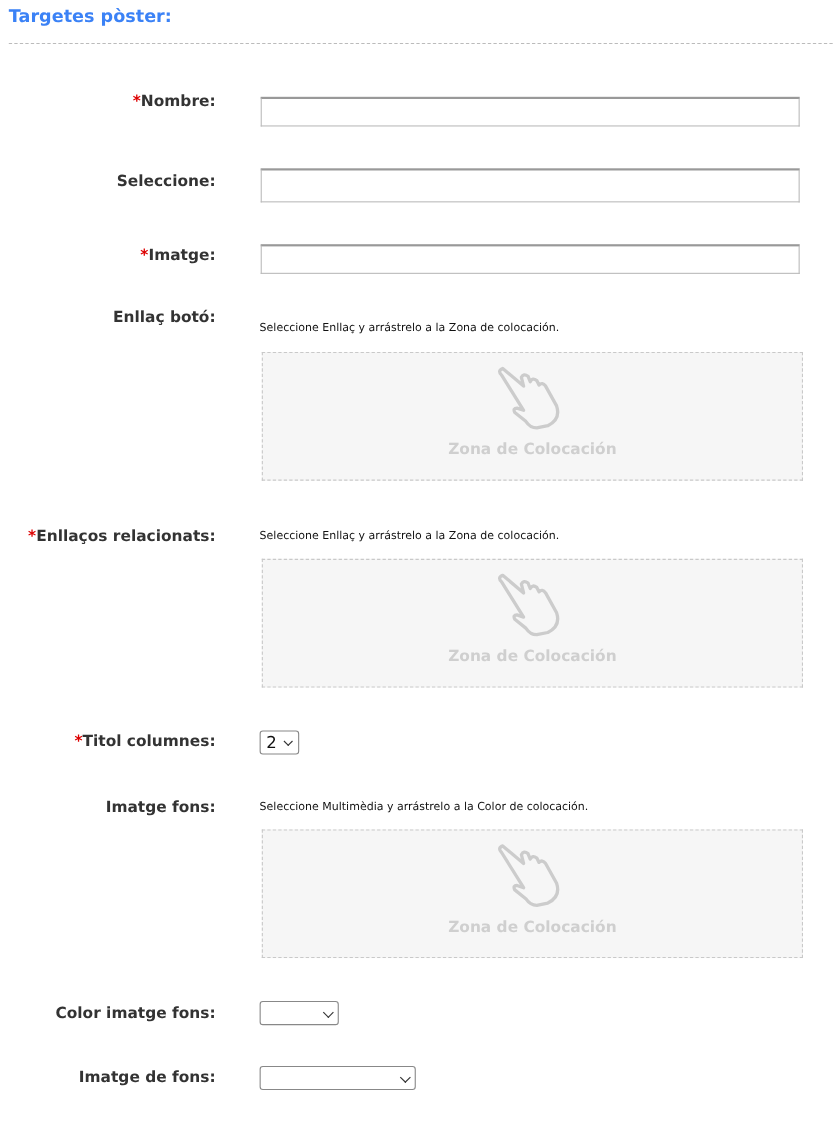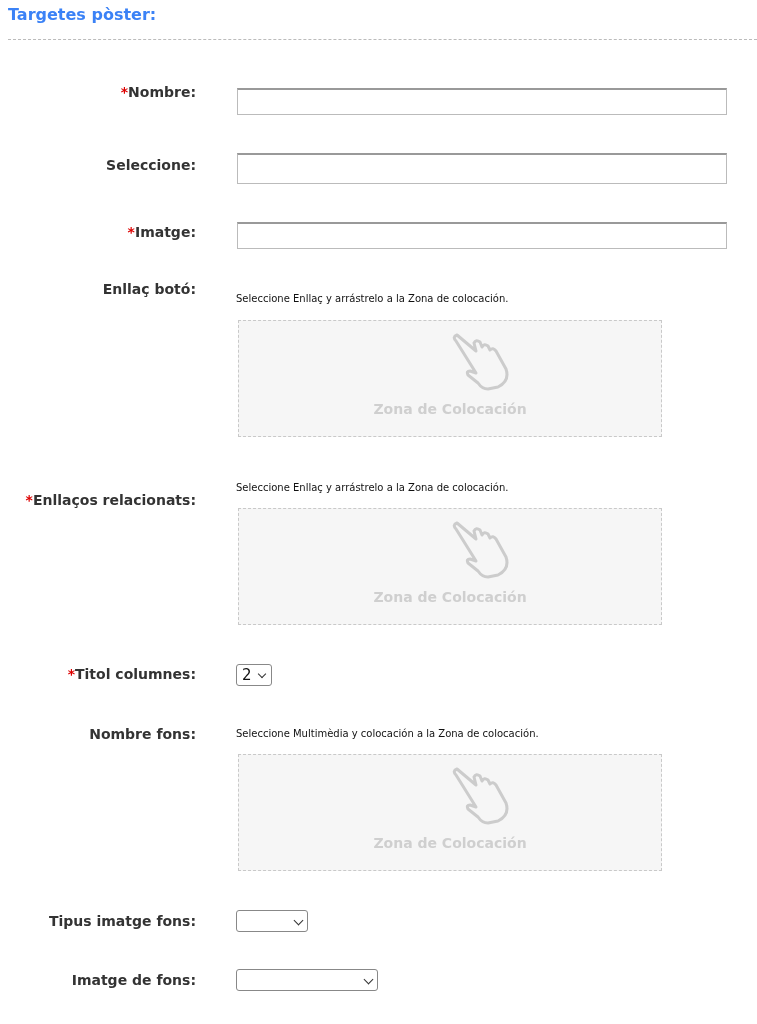--- a/index.html
+++ b/index.html
@@ -6,21 +6,21 @@
   body { width:757px; height:1024px; position:relative; overflow:hidden;
          font-family:"DejaVu Sans", sans-serif; color:#333; }
   .title { position:absolute; left:8px; top:5px; font-size:16px; font-weight:bold; color:#3b82f6; }
   .sep { position:absolute; left:8px; right:0; top:39px; border-top:1px dashed #bbb; }
   .label { position:absolute; right:561px; font-size:14px; font-weight:bold; color:#333; white-space:nowrap; }
   .req { color:#d00; }
   .text-input { position:absolute; left:237px; width:490px; height:27px; border:1px solid #bbb;
                 border-top:2px solid #999; background:#fff; box-sizing:border-box; padding:0 4px;
                 font-size:14px; font-family:"DejaVu Sans", sans-serif; }
   .hint { position:absolute; left:236px; font-size:10px; color:#111; white-space:nowrap; }
-  .drop { position:absolute; left:238px; width:424px; height:117px; border:1px dashed #c9c9c9;
+  .drop { position:absolute; left:238px; width:492px; height:117px; border:1px dashed #c9c9c9;
           background:#f6f6f6; box-sizing:border-box;padding-left:28px; }
   .drop svg { position:absolute; left:209px; top:10px; }
   .drop .dz { position:absolute; left:0; right:0; top:80px; text-align:center; font-size:14px;
               font-weight:bold; color:#cfcfcf; }
   .sel { position:absolute; left:236px; height:22px; border:1px solid #888; border-radius:3px;
          background:#fff; box-sizing:border-box; font-size:15px; color:#111; }
   .sel .v { position:absolute; left:5px; top:1px; }
   .sel .chev { position:absolute; right:5px; top:6px; width:6px; height:6px;
                border-right:1.5px solid #333; border-bottom:1.5px solid #333; transform:rotate(45deg); }
 </style>
@@ -41,45 +41,45 @@
 
 <div class="label" style="top:281px">Enllaç botó:</div>
 <div class="hint" style="top:293px">Seleccione Enllaç y arrástrelo a la Zona de colocación.</div>
 <div class="drop" style="top:320px">
   <svg width="74" height="60" viewBox="0 0 74 60" fill="none" stroke="#cccccc" stroke-width="3" stroke-linecap="round" stroke-linejoin="round">
       <path d="M8 10 Q4 6 9 4 L28 20 L26 12 Q28 8 32 11 L34 16 Q36 12 40 15 L42 19 Q45 16 48 20 L58 38 Q62 50 50 56 L40 58 Q34 58 30 52 L20 44 Q18 40 22 40 L28 42 Z"></path>
     </svg>
   <div class="dz">Zona de Colocación</div>
 </div>
 
-<div class="label" style="top:492px"><span class="req">*</span><span>Enllaços relacionats:</span></div>
+<div class="label" style="top:480px"><span class="req">*</span><span>Enllaços relacionats:</span></div>
 <div class="hint" style="top:482px">Seleccione Enllaç y arrástrelo a la Zona de colocación.</div>
 <div class="drop" style="top:508px">
   <svg width="74" height="60" viewBox="0 0 74 60" fill="none" stroke="#cccccc" stroke-width="3" stroke-linecap="round" stroke-linejoin="round">
       <path d="M8 10 Q4 6 9 4 L28 20 L26 12 Q28 8 32 11 L34 16 Q36 12 40 15 L42 19 Q45 16 48 20 L58 38 Q62 50 50 56 L40 58 Q34 58 30 52 L20 44 Q18 40 22 40 L28 42 Z"></path>
     </svg>
   <div class="dz">Zona de Colocación</div>
 </div>
 
 <div class="label" style="top:666px"><span class="req">*</span><span>Titol columnes:</span></div>
 <div class="sel" style="top:664px;width:36px">
   <span class="v">2</span>
   <span class="chev" style="right:6px;width:5px;height:5px"></span>
 </div>
 
-<div class="label" style="top:726px">Nombre fons:</div>
-<div class="hint" style="top:728px">Seleccione Multimèdia y colocación a la Zona de colocación.</div>
+<div class="label" style="top:726px">Imatge fons:</div>
+<div class="hint" style="top:728px">Seleccione Multimèdia y arrástrelo a la Color de colocación.</div>
 <div class="drop" style="top:754px">
   <svg width="74" height="60" viewBox="0 0 74 60" fill="none" stroke="#cccccc" stroke-width="3" stroke-linecap="round" stroke-linejoin="round">
       <path d="M8 10 Q4 6 9 4 L28 20 L26 12 Q28 8 32 11 L34 16 Q36 12 40 15 L42 19 Q45 16 48 20 L58 38 Q62 50 50 56 L40 58 Q34 58 30 52 L20 44 Q18 40 22 40 L28 42 Z"></path>
     </svg>
   <div class="dz">Zona de Colocación</div>
 </div>
 
-<div class="label" style="top:913px">Tipus imatge fons:</div>
+<div class="label" style="top:913px">Color imatge fons:</div>
 <div class="sel" style="top:910px;width:72px">
   <span class="v"></span>
   <span class="chev"></span>
 </div>
 
 <div class="label" style="top:972px">Imatge de fons:</div>
 <div class="sel" style="top:969px;width:142px">
   <span class="v"></span>
   <span class="chev"></span>
 </div>

